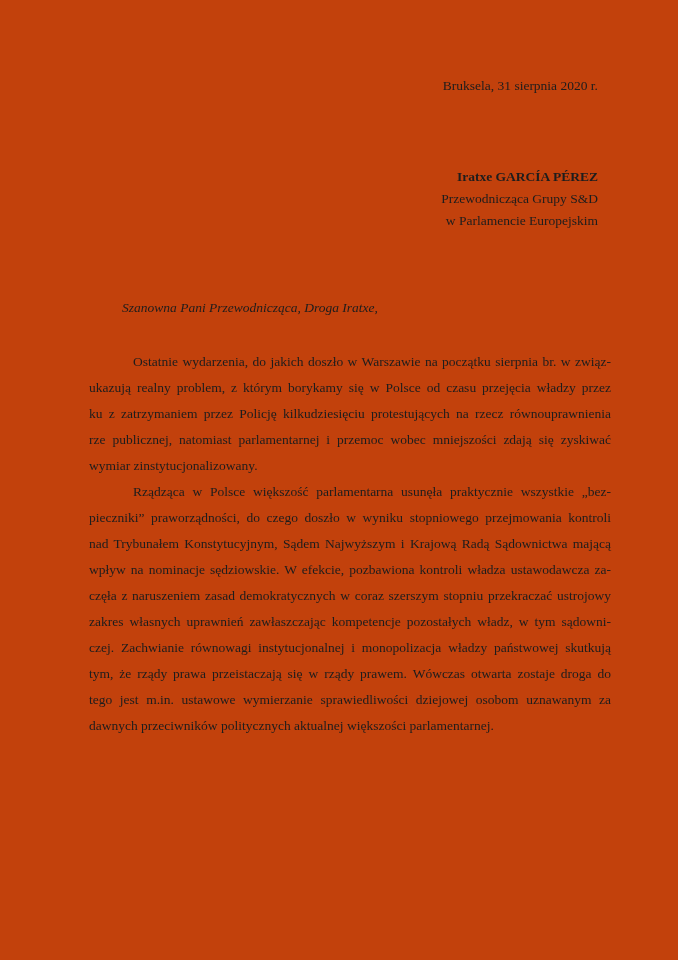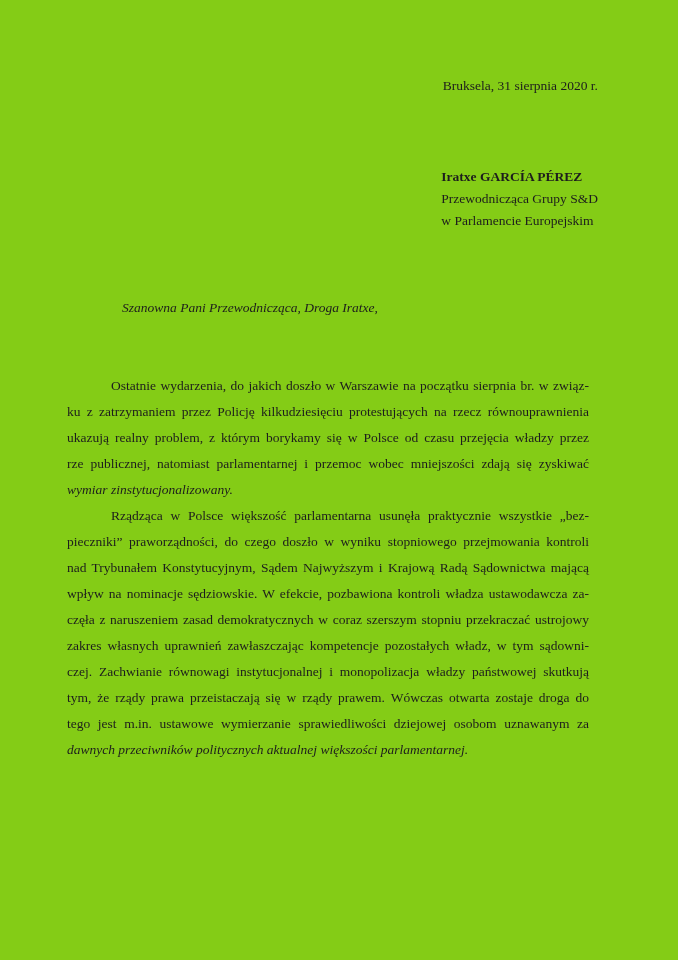--- a/index.html
+++ b/index.html
@@ -4,71 +4,69 @@
 <style>
   html, body {
     margin: 0;
     padding: 0;
     background: #ffffff;
   }
   .page {
     position: relative;
     width: 678px;
     height: 960px;
-    background: #84cc16;
+    background: #c2410c;
     font-family: "Liberation Serif", "DejaVu Serif", serif;
     font-size: 13.5px;
     color: #1d1d1d;
     overflow: hidden;
   }
   .dateline {
     position: absolute;
     top: 78px;
     right: 80px;
     text-align: right;
     white-space: nowrap;
   }
   .recipient {
     position: absolute;
     top: 166px;
     right: 80px;
-    text-align: left;
+    text-align: right;
     line-height: 22px;
     white-space: nowrap;
   }
   .recipient-name {
     font-weight: bold;
   }
   .salutation {
     position: absolute;
     top: 300px;
     left: 122px;
     font-style: italic;
     white-space: nowrap;
   }
   .body-text {
     position: absolute;
     top: 349px;
-    left: 67px;
+    left: 89px;
     width: 522px;
     line-height: 26px;
-    margin-top: 24px;
   }
   .ln {
     text-align: justify;
     text-align-last: justify;
     height: 26px;
   }
   .ln.first {
     padding-left: 44px;
   }
   .ln.last {
     text-align: right;
     text-align-last: left;
-    font-style: italic;
   }
 </style>
 </head>
 <body>
 
 <div class="page">
 
   <div class="dateline">Bruksela, 31 sierpnia 2020 r.</div>
 
   <div class="recipient">
@@ -76,22 +74,22 @@
     <div class="recipient-title">Przewodnicząca Grupy S&amp;D</div>
     <div class="recipient-institution">w Parlamencie Europejskim</div>
   </div>
 
   <div class="salutation">Szanowna Pani Przewodnicząca, Droga Iratxe,</div>
 
   <div class="body-text">
 
     <div class="para">
       <div class="ln first">Ostatnie wydarzenia, do jakich doszło w Warszawie na początku sierpnia br. w związ-</div>
+      <div class="ln">ukazują realny problem, z którym borykamy się w Polsce od czasu przejęcia władzy przez</div>
       <div class="ln">ku z zatrzymaniem przez Policję kilkudziesięciu protestujących na rzecz równouprawnienia</div>
-      <div class="ln">ukazują realny problem, z którym borykamy się w Polsce od czasu przejęcia władzy przez</div>
       <div class="ln">rze publicznej, natomiast parlamentarnej i przemoc wobec mniejszości zdają się zyskiwać</div>
       <div class="ln last">wymiar zinstytucjonalizowany.</div>
     </div>
 
     <div class="para">
       <div class="ln first">Rządząca w Polsce większość parlamentarna usunęła praktycznie wszystkie „bez-</div>
       <div class="ln">pieczniki” praworządności, do czego doszło w wyniku stopniowego przejmowania kontroli</div>
       <div class="ln">nad Trybunałem Konstytucyjnym, Sądem Najwyższym i Krajową Radą Sądownictwa mającą</div>
       <div class="ln">wpływ na nominacje sędziowskie. W efekcie, pozbawiona kontroli władza ustawodawcza za-</div>
       <div class="ln">częła z naruszeniem zasad demokratycznych w coraz szerszym stopniu przekraczać ustrojowy</div>

